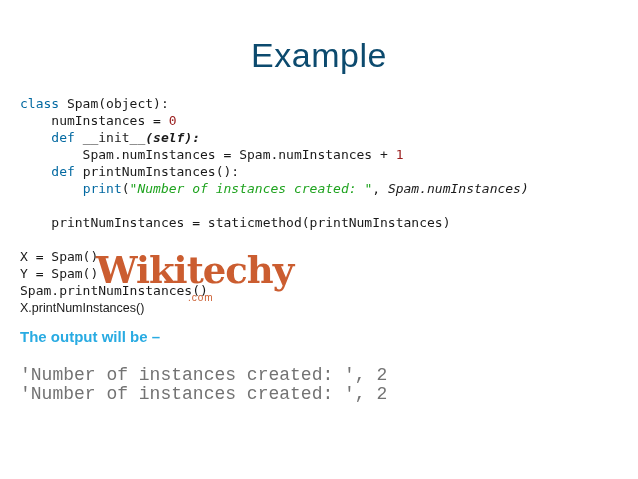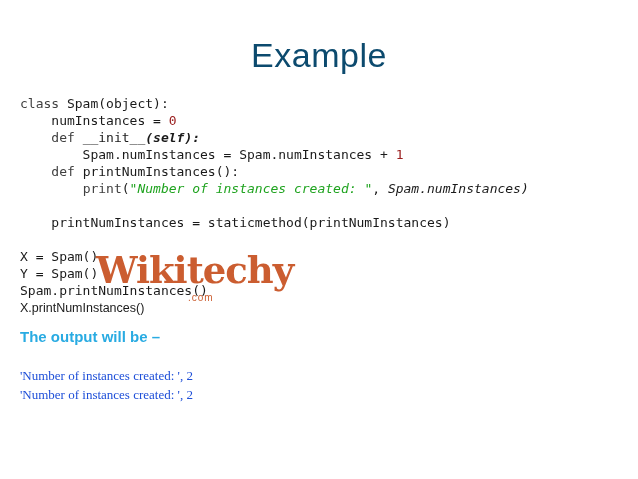--- a/index.html
+++ b/index.html
@@ -29,21 +29,21 @@
     top: 95px;
     font-family: "DejaVu Sans Mono", "Liberation Mono", monospace;
     font-size: 13px;
     line-height: 17px;
     color: #1a1a1a;
     white-space: pre;
     z-index: 2;
   }
   .code-line { height: 17px; }
   .s-p  { }
-  .s-kw { color: #404040; }
+  .s-kw { color: #0369a1; }
   .s-b  { font-weight: normal; }
   .s-bi { font-weight: bold; font-style: italic; }
   .s-num{ color: #9b2020; }
   .s-str{ color: #1fa31f; font-style: italic; }
   .s-i  { font-style: italic; margin-top: 41px; }
   .s-sans {
     font-family: "Liberation Sans", sans-serif;
     font-size: 12.5px;
   }
   .watermark {
@@ -78,24 +78,24 @@
     z-index: 2;
   }
   .output-heading {
     font-family: "Liberation Sans", sans-serif;
     font-size: 15px;
     font-weight: bold;
     color: #29abe2;
     margin-bottom: 21px;
   }
   .output-line {
-    font-family: Liberation Serif, serif;
-    font-size: 13px;
+    font-family: Liberation Mono, monospace;
+    font-size: 18px;
     line-height: 19px;
-    color: #1d4ed8;
+    color: #737373;
     white-space: pre;
   }
 </style>
 </head>
 <body>
 
 <div class="slide">
   <div class="title">Example</div>
 
   <div class="watermark">

